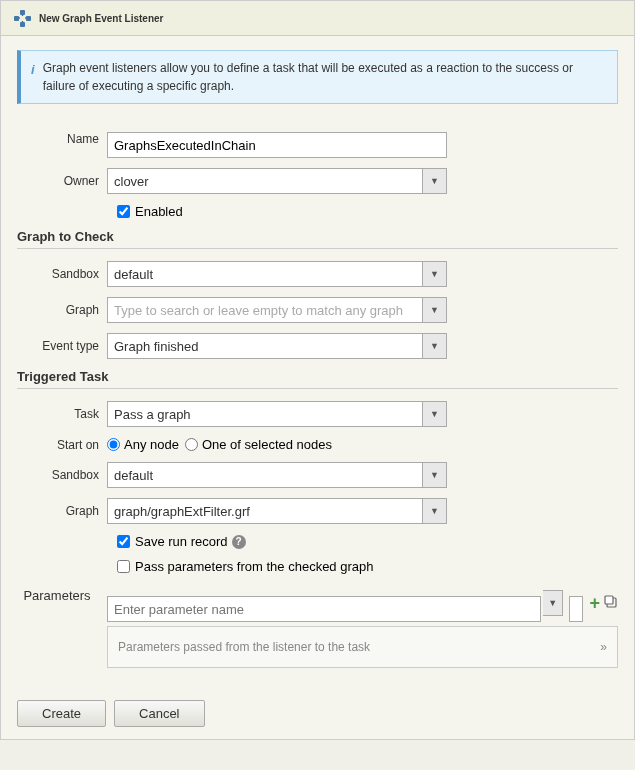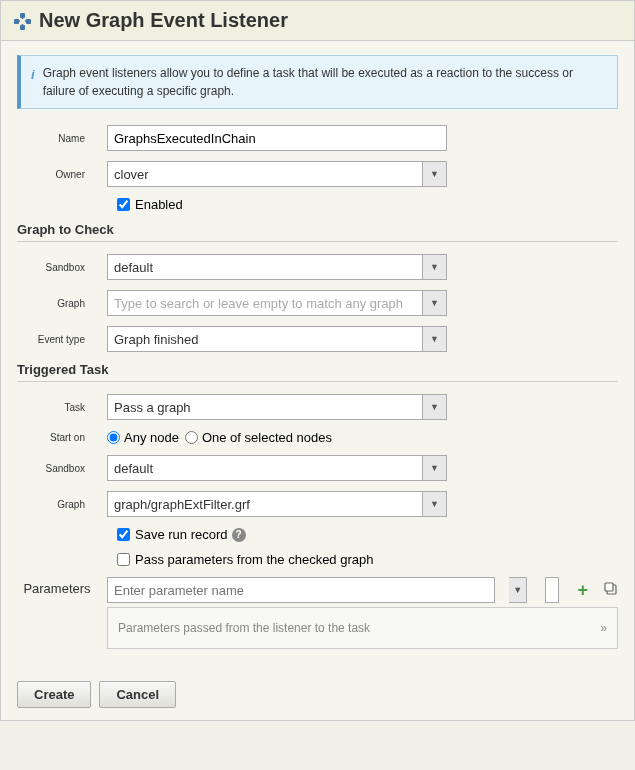--- a/index.html
+++ b/index.html
@@ -21,21 +21,21 @@
       padding: 8px 12px;
       display: flex;
       align-items: center;
       gap: 8px;
     }
     .title-icon {
       width: 18px;
       height: 18px;
     }
     .title-text {
-      font-size: 20px;
+      font-size: 10px;
       font-weight: bold;
       color: #333;
     }
     .content {
       padding: 14px 16px;
     }
     .info-box {
       background: #e8f4fb;
       border: 1px solid #a8d0e8;
       border-left: 4px solid #5599cc;
@@ -56,37 +56,38 @@
       margin-top: 1px;
     }
     .form-row {
       display: flex;
       align-items: center;
       margin-bottom: 10px;
     }
     .form-label {
       width: 90px;
       text-align: right;
-      padding-right: 22px;
-      color: #333;
-      font-size: 10px;
+      padding-right: 8px;
+      color: #333;
+      font-size: 12px;
       flex-shrink: 0;
     }
     .form-control {
       flex: 1;
       max-width: 340px;
     }
     input[type="text"] {
       width: 100%;
       padding: 4px 6px;
       border: 1px solid #aaa;
       background: #fff;
       font-size: 13px;
       height: 26px;
       outline: none;
+      margin-top: 12px;
     }
     .select-wrapper {
       display: flex;
       align-items: center;
       border: 1px solid #aaa;
       background: #fff;
       height: 26px;
       max-width: 340px;
       width: 100%;
     }
@@ -173,21 +174,21 @@
       color: #333;
       font-size: 13px;
       flex-shrink: 0;
       align-self: flex-start;
       padding-top: 4px;
     }
     .params-input-group {
       display: flex;
       align-items: center;
       flex: 1;
-      gap: 14px;
+      gap: 2px;
     }
     .param-name-input {
       width: 130px;
       padding: 4px 6px;
       border: 1px solid #aaa;
       background: #fff;
       font-size: 13px;
       height: 26px;
     }
     .param-type-btn {
@@ -234,28 +235,27 @@
       justify-content: space-between;
       align-items: center;
       min-height: 28px;
     }
     .footer-buttons {
       padding: 12px 16px;
       display: flex;
       gap: 8px;
     }
     .btn {
-      padding: 5px 16px;
+      padding: 5px 24px;
       font-size: 13px;
       border: 1px solid #aaa;
       cursor: pointer;
       background: linear-gradient(to bottom, #f8f8f8, #e0e0d8);
       color: #333;
       border-radius: 2px;
-      font-weight: bold;
     }
     .green-plus {
       color: #4a9a4a;
       font-size: 18px;
       font-weight: bold;
       line-height: 1;
     }
     .copy-icon {
       color: #666;
       font-size: 13px;

